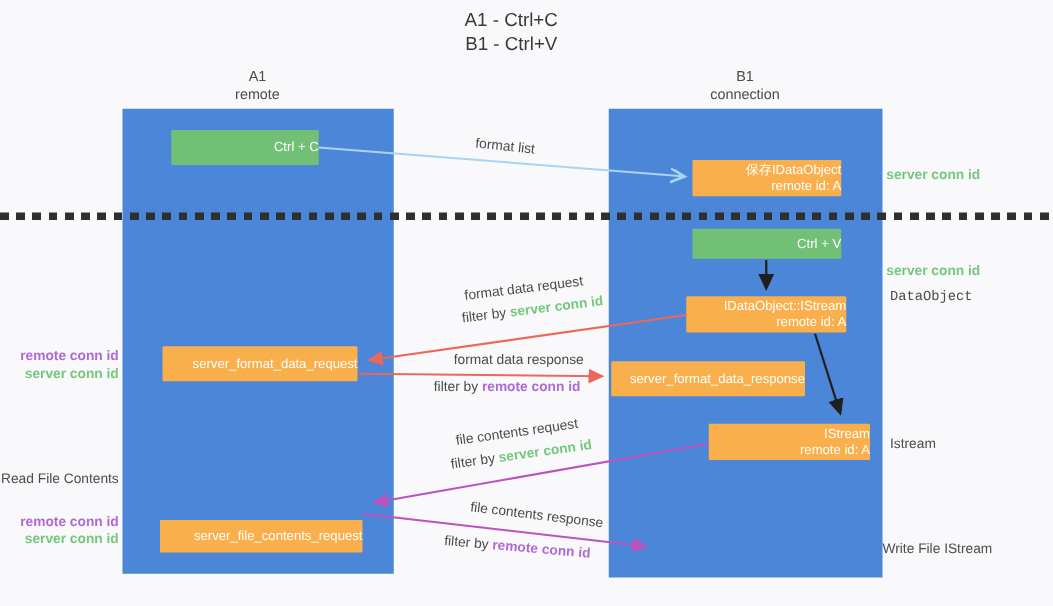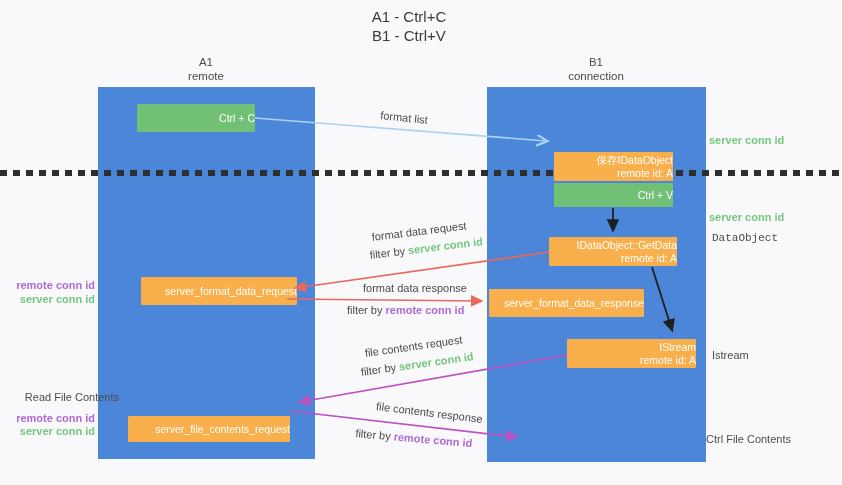--- a/index.html
+++ b/index.html
@@ -61,35 +61,35 @@
 
   <div class="abs col" style="left:98px;top:87px;width:217px;height:372px;"></div>
   <div class="abs col" style="left:487px;top:87px;width:219px;height:375px;"></div>
 
   <div class="abs dotted"></div>
 
   <div class="abs node green" style="left:137px;top:104px;width:118px;height:28px;">
     <div>Ctrl + C</div>
   </div>
 
-  <div class="abs node orange" style="left:554px;top:128px;width:119px;height:29px;margin-top:24px;">
+  <div class="abs node orange" style="left:554px;top:128px;width:119px;height:29px;">
     <div>保存IDataObject</div>
     <div>remote id: A</div>
   </div>
 
   <div class="abs node green" style="left:554px;top:183px;width:119px;height:24px;">
     <div>Ctrl + V</div>
   </div>
 
   <div class="abs node orange" style="left:549px;top:237px;width:128px;height:29px;">
-    <div>IDataObject::GetData</div>
+    <div>IDataObject::IStream</div>
     <div>remote id: A</div>
   </div>
 
-  <div class="abs node orange" style="left:130px;top:277px;width:156px;height:28px;margin-left:11px;">
+  <div class="abs node orange" style="left:130px;top:277px;width:156px;height:28px;">
     <div>server_format_data_request</div>
   </div>
 
   <div class="abs node orange" style="left:489px;top:289px;width:155px;height:28px;">
     <div>server_format_data_response</div>
   </div>
 
   <div class="abs node orange" style="left:567px;top:339px;width:129px;height:29px;">
     <div>IStream</div>
     <div>remote id: A</div>
@@ -147,21 +147,21 @@
   <div class="abs mlabel" style="left:377px;top:400px;transform:rotate(7deg);">file contents response</div>
 
   <div class="abs mlabel" style="left:356px;top:427px;transform:rotate(5deg);">
     <span>filter by </span><span class="tpurple">remote conn id</span>
   </div>
 
   <div class="abs side tgreen" style="left:709px;top:134px;">server conn id</div>
   <div class="abs side tgreen" style="left:709px;top:211px;">server conn id</div>
   <div class="abs side tgray" style="left:712px;top:232px;font-family:Liberation Mono, monospace;">DataObject</div>
   <div class="abs side tgray" style="left:712px;top:349px;">Istream</div>
-  <div class="abs side tgray" style="left:706px;top:433px;">Ctrl File Contents</div>
+  <div class="abs side tgray" style="left:706px;top:433px;">Write File IStream</div>
 
   <div class="abs side leftcol-label tpurple" style="top:279px;">remote conn id</div>
   <div class="abs side leftcol-label tgreen" style="top:293px;">server conn id</div>
-  <div class="abs side leftcol-label tgray" style="top:391px;margin-left:24px;">Read File Contents</div>
+  <div class="abs side leftcol-label tgray" style="top:377px;">Read File Contents</div>
   <div class="abs side leftcol-label tpurple" style="top:412px;">remote conn id</div>
   <div class="abs side leftcol-label tgreen" style="top:425px;">server conn id</div>
 
 </div>
 
 </body></html>

